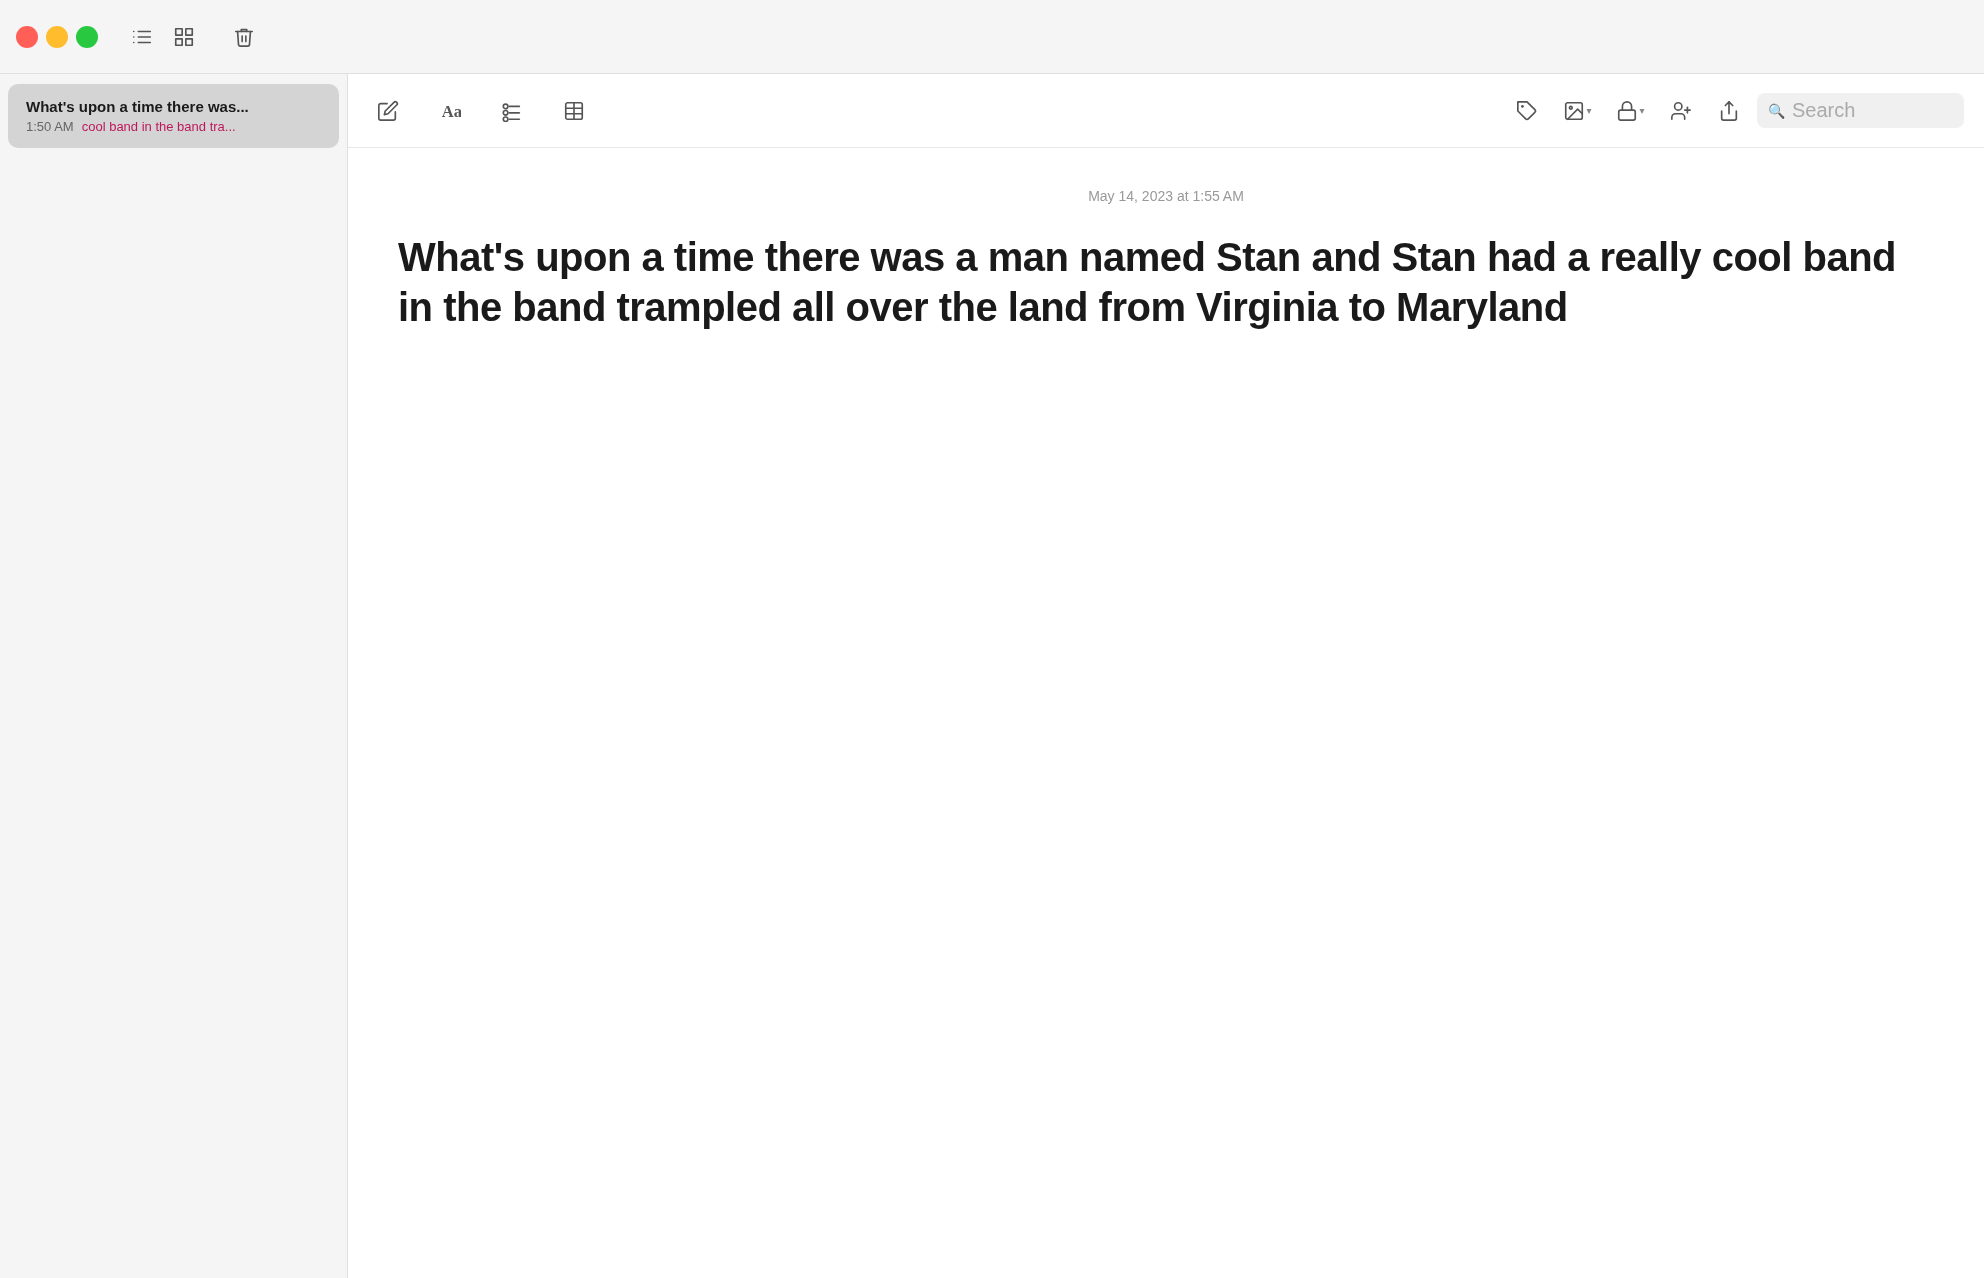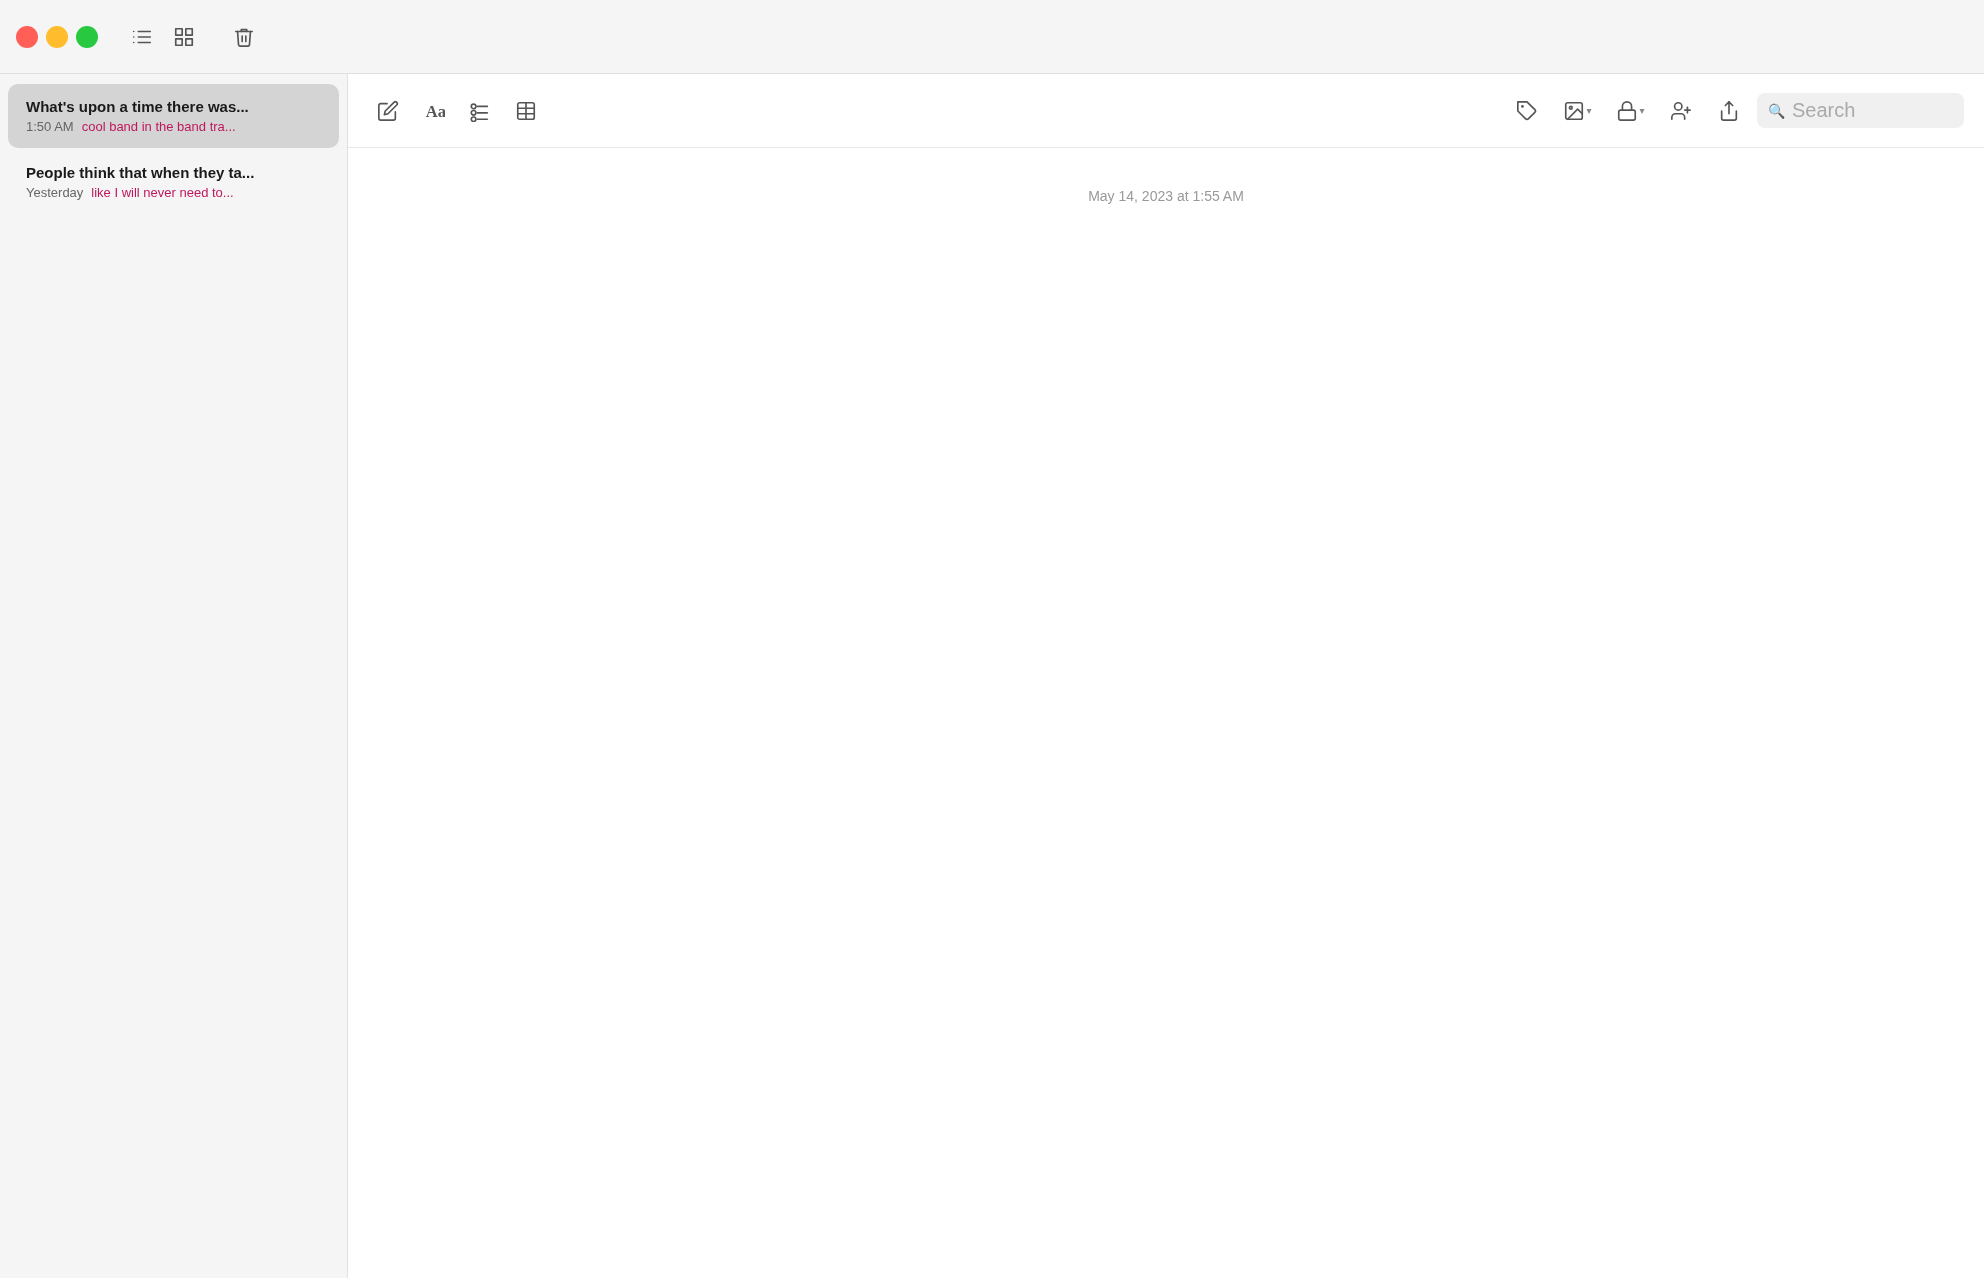--- a/index.html
+++ b/index.html
@@ -146,21 +146,21 @@
       height: 74px;
       padding: 0 20px;
       gap: 8px;
       border-bottom: 1px solid #e8e8e8;
       background: #ffffff;
     }
 
     .content-toolbar-left {
       display: flex;
       align-items: center;
-      gap: 6px;
+      gap: 22px;
     }
 
     .content-toolbar-right {
       display: flex;
       align-items: center;
       gap: 8px;
       margin-left: auto;
     }
 
     .toolbar-icon-btn-content {
@@ -303,27 +303,20 @@
 
   <div class="sidebar">
     <div class="note-item selected">
       <div class="note-title">What's upon a time there was...</div>
       <div class="note-meta">
         <span class="note-time">1:50 AM</span>
         <span class="note-preview">cool band in the band tra...</span>
       </div>
     </div>
 
-    <div class="note-item">
-      <div class="note-title">People think that when they ta...</div>
-      <div class="note-meta">
-        <span class="note-time">Yesterday</span>
-        <span class="note-preview">like I will never need to...</span>
-      </div>
-    </div>
   </div>
 
   <div class="content-area">
 
     <div class="content-toolbar">
 
       <div class="content-toolbar-left">
         <button class="toolbar-icon-btn-content" title="Compose">
           <svg class="icon-svg" viewBox="0 0 24 24">
             <path d="M11 4H4a2 2 0 0 0-2 2v14a2 2 0 0 0 2 2h14a2 2 0 0 0 2-2v-7"></path>
@@ -403,15 +396,16 @@
 
         <div class="search-box">
           <span class="search-icon-small">🔍</span>
           <input class="search-input" type="text" placeholder="Search" style="">
         </div>
       </div>
     </div>
 
     <div class="content-body">
       <div class="note-date">May 14, 2023 at 1:55 AM</div>
+      <div class="note-content-title" contenteditable="true" style="">What's upon a time there was a man named Stan and Stan had a really cool band in the band trampled all over the land from Virginia to Maryland</div>
     </div>
   </div>
 </div>
 
 </body></html>

